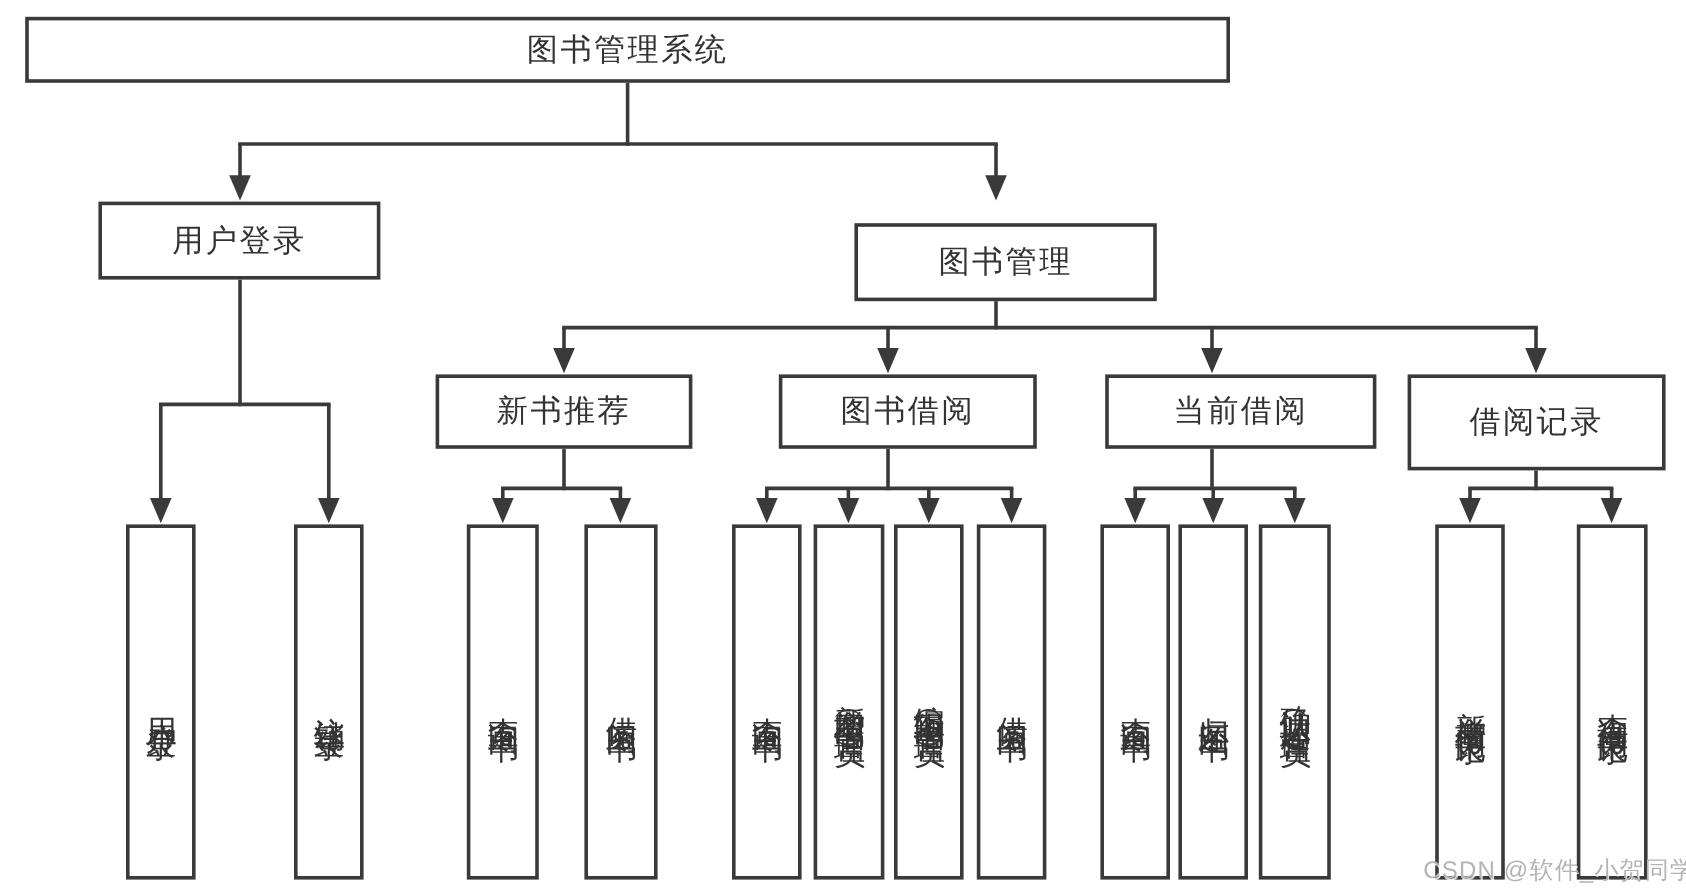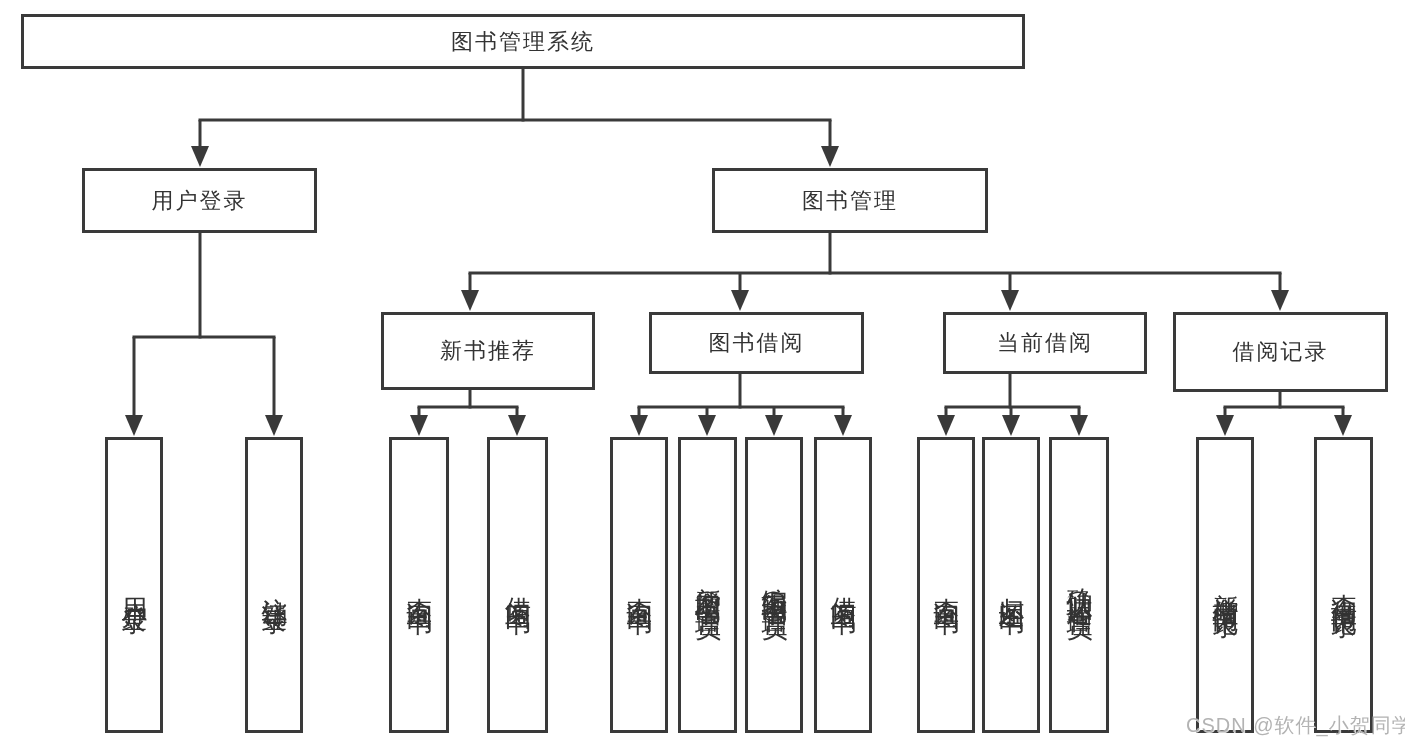--- a/index.html
+++ b/index.html
@@ -36,21 +36,21 @@
   .node{
     position:absolute;
     box-sizing:border-box;
     border:3px solid var(--line);
     background:var(--node-background);
     color:var(--text);
     display:flex;
     align-items:center;
     justify-content:center;
     text-align:center;
-    font-size:22px;
+    font-size:26px;
     letter-spacing:2px;
     line-height:1.15;
     white-space:nowrap;
   }
   .vbox{
     writing-mode:vertical-rl;
     text-orientation:mixed;
     font-size:26px;
     letter-spacing:4px;
     white-space:normal;
@@ -143,25 +143,25 @@
       <line x1="1225" y1="407" x2="1225" y2="419"></line>
       <line x1="1343" y1="407" x2="1343" y2="419"></line>
       <polygon points="1216,415 1234,415 1225,436"></polygon>
       <polygon points="1334,415 1352,415 1343,436"></polygon>
     </g>
   </svg>
 
   <div class="node" style="left:21px;top:14px;width:1004px;height:55px">图书管理系统</div>
 
   <div class="node" style="left:82px;top:168px;width:235px;height:65px">用户登录</div>
-  <div class="node" style="left:712px;top:168px;width:276px;height:65px">图书管理</div>
+  <div class="node" style="left:712px;top:186px;width:252px;height:65px">图书管理</div>
 
-  <div class="node" style="left:381px;top:312px;width:214px;height:78px">新书推荐</div>
+  <div class="node" style="left:363px;top:312px;width:214px;height:62px">新书推荐</div>
   <div class="node" style="left:649px;top:312px;width:215px;height:62px">图书借阅</div>
-  <div class="node" style="left:943px;top:312px;width:204px;height:62px">当前借阅</div>
+  <div class="node" style="left:921px;top:312px;width:226px;height:62px">当前借阅</div>
   <div class="node" style="left:1173px;top:312px;width:215px;height:80px">借阅记录</div>
 
   <div class="node vbox" style="left:105px;top:437px;width:58px;height:296px">用户登录</div>
   <div class="node vbox" style="left:245px;top:437px;width:58px;height:296px">注销登录</div>
 
   <div class="node vbox" style="left:389px;top:437px;width:60px;height:296px">查询图书</div>
   <div class="node vbox" style="left:487px;top:437px;width:61px;height:296px">借阅图书</div>
 
   <div class="node vbox" style="left:610px;top:437px;width:58px;height:296px">查询图书</div>
   <div class="node vbox" style="left:678px;top:437px;width:59px;height:296px">新增图书（管理员）</div>

